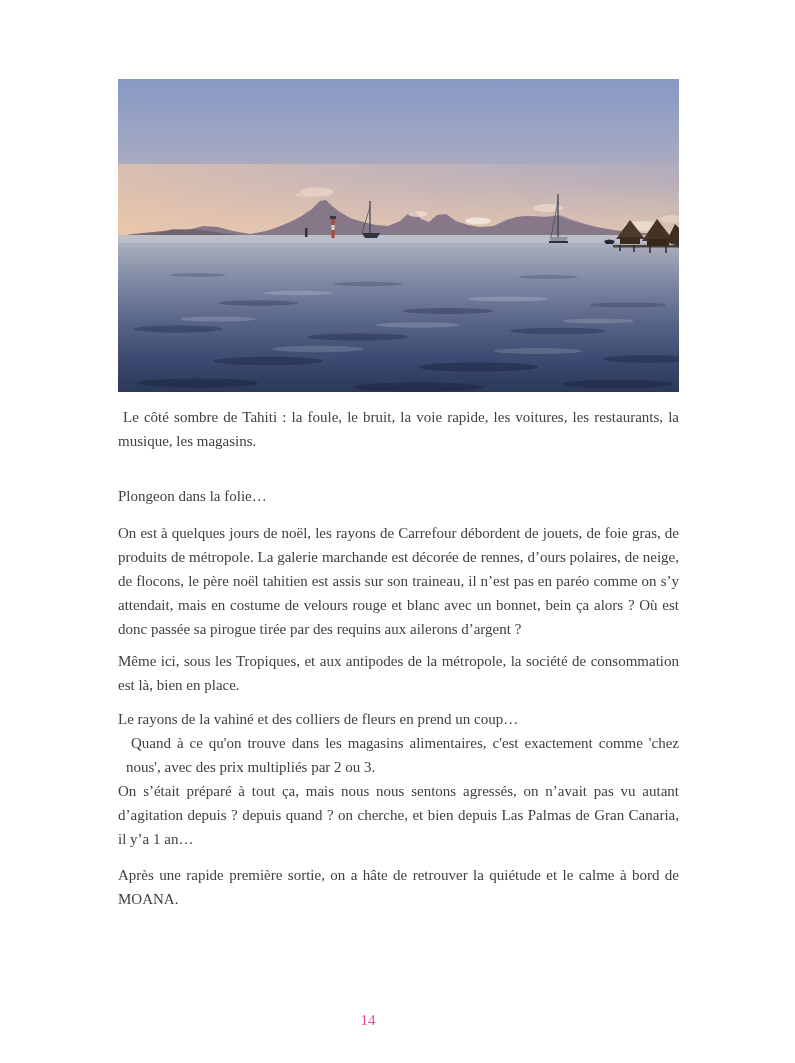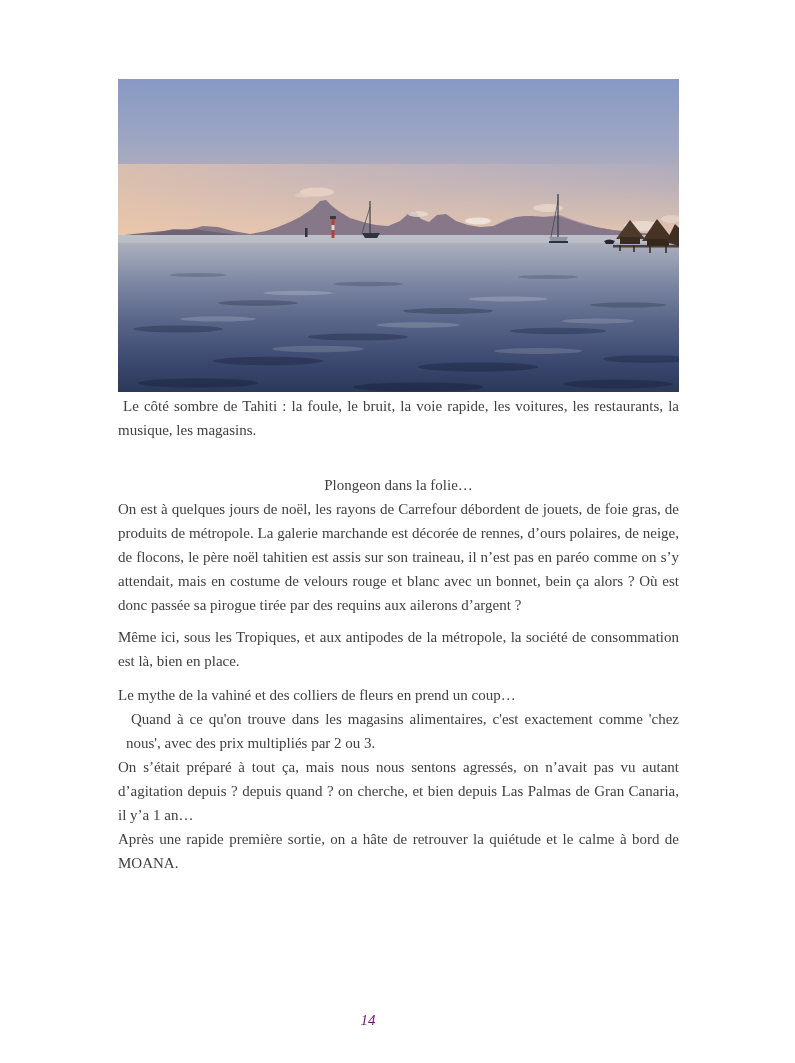--- a/index.html
+++ b/index.html
@@ -27,38 +27,37 @@
     height: 313px;
     overflow: hidden;
     line-height: 0;
   }
   .body-text p {
     margin: 0;
     font-size: 15px;
     line-height: 24px;
     text-align: justify;
   }
-  p.first-para   { margin-top: 2px; text-indent: 5px; }
-  p.single-line  { text-align: center; }
+  p.first-para   { margin-top: 13px; text-indent: 5px; }
+  p.single-line  { text-align: left; }
   p.plongeon     { margin-top: 31px; }
-  p.noel         { margin-top: 0; }
+  p.noel         { margin-top: 13px; }
   p.tropiques    { margin-top: 8px; }
   p.mythe       { margin-top: 10px; text-align: left; }
   p.quand        { margin-top: 0; text-indent: 5px; margin-left: 8px; }
   p.prepare      { }
-  p.apres        { margin-top: 0; }
+  p.apres        { margin-top: 12px; }
   .footer {
     position: absolute;
     left: 0;
     top: 1012px;
     width: 736px;
     text-align: center;
     font-size: 15px;
-    color: #701a75;
-    font-style: italic;
+    color: #ec4899;
   }
 </style>
 </head>
 <body>
 
 <div class="page">
 
   <div class="content">
 
     <div class="photo-frame">
@@ -171,21 +170,21 @@
           <line x1="548" y1="167" x2="548" y2="174" stroke="#33261c" stroke-width="1.5"></line>
         </g>
       </svg>
     </div>
 
     <div class="body-text">
       <p class="first-para">Le côté sombre de Tahiti : la foule, le bruit, la voie rapide, les voitures, les restaurants, la musique, les magasins.</p>
       <p class="plongeon single-line">Plongeon dans la folie…</p>
       <p class="noel">On est à quelques jours de noël, les rayons de Carrefour débordent de jouets, de foie gras, de produits de métropole. La galerie marchande est décorée de rennes, d’ours polaires, de neige, de flocons, le père noël tahitien est assis sur son traineau, il n’est pas en paréo comme on s’y attendait, mais en costume de velours rouge et blanc avec un bonnet, bein ça alors ? Où est donc passée sa pirogue tirée par des requins aux ailerons d’argent ?</p>
       <p class="tropiques">Même ici, sous les Tropiques, et aux antipodes de la métropole, la société de consommation est là, bien en place.</p>
-      <p class="mythe">Le mythe de la vahiné et des colliers de fleurs en prend un coup…</p>
+      <p class="mythe">Le rayons de la vahiné et des colliers de fleurs en prend un coup…</p>
       <p class="quand">Quand à ce qu'on trouve dans les magasins alimentaires, c'est exactement comme 'chez nous', avec des prix multipliés par 2 ou 3.</p>
       <p class="prepare">On s’était préparé à tout ça, mais nous nous sentons agressés, on n’avait pas vu autant d’agitation depuis ? depuis quand ? on cherche, et bien depuis Las Palmas de Gran Canaria, il y’a 1 an…</p>
       <p class="apres">Après une rapide première sortie, on a hâte de retrouver la quiétude et le calme à bord de MOANA.</p>
     </div>
   </div>
 
   <div class="footer">14</div>
 
 </div>
 

